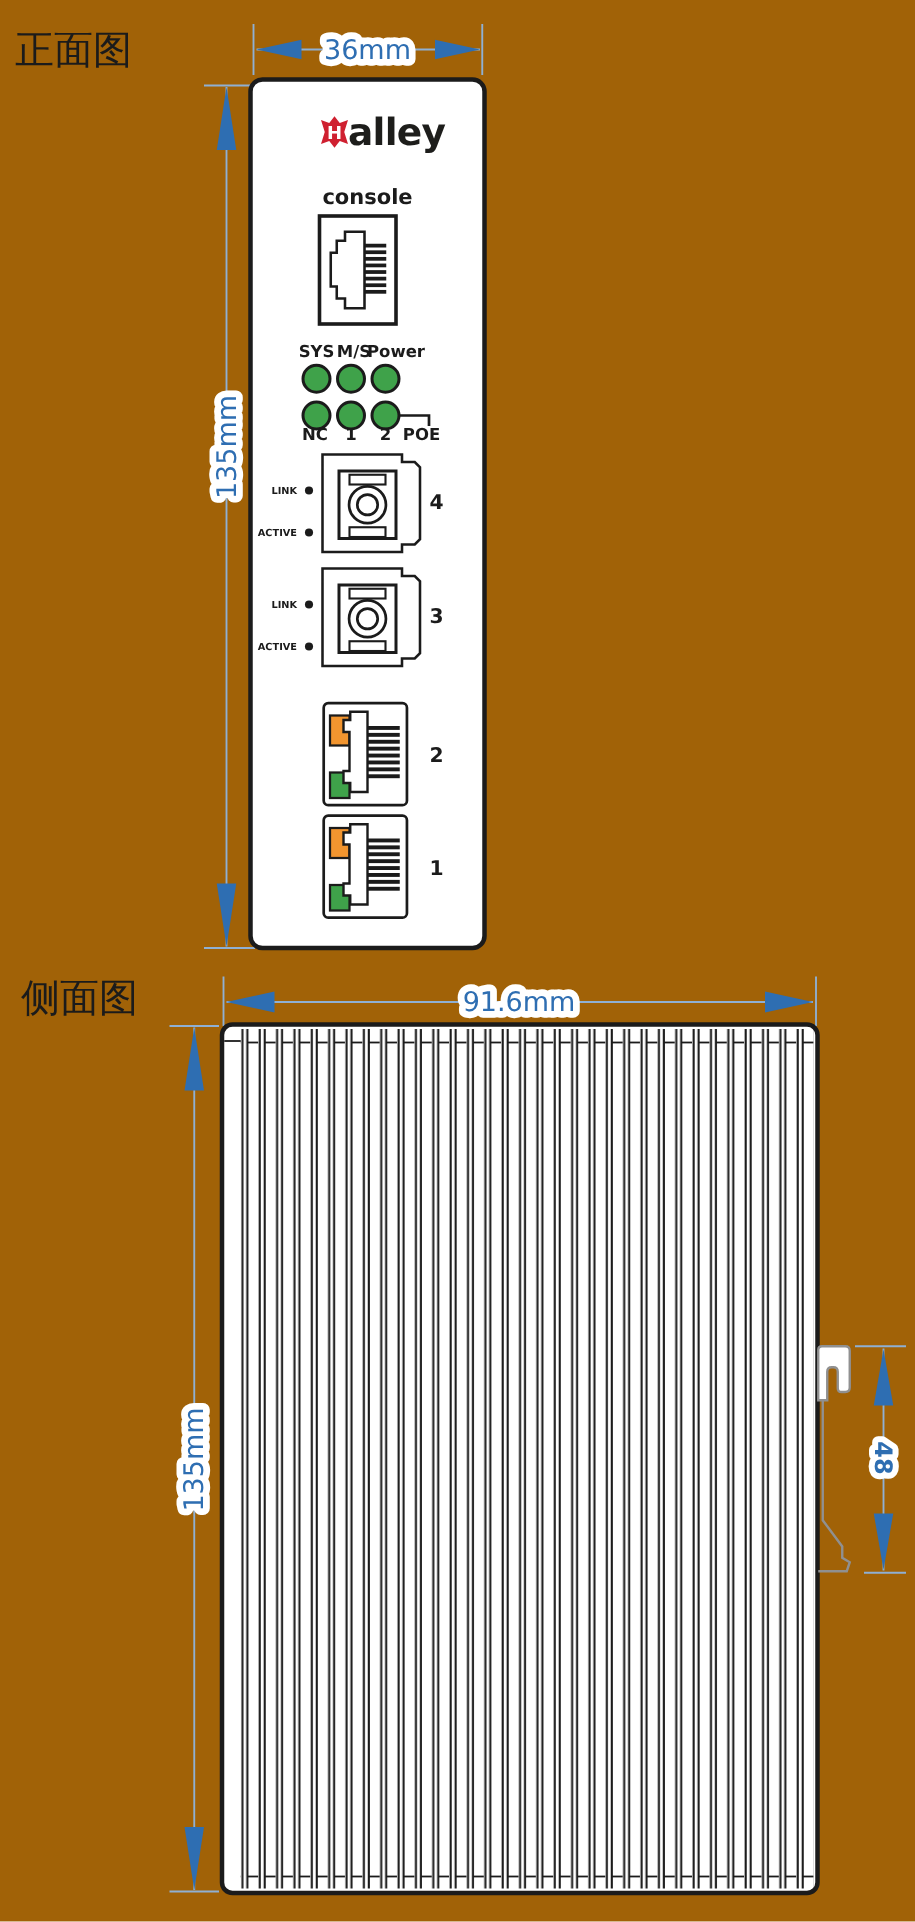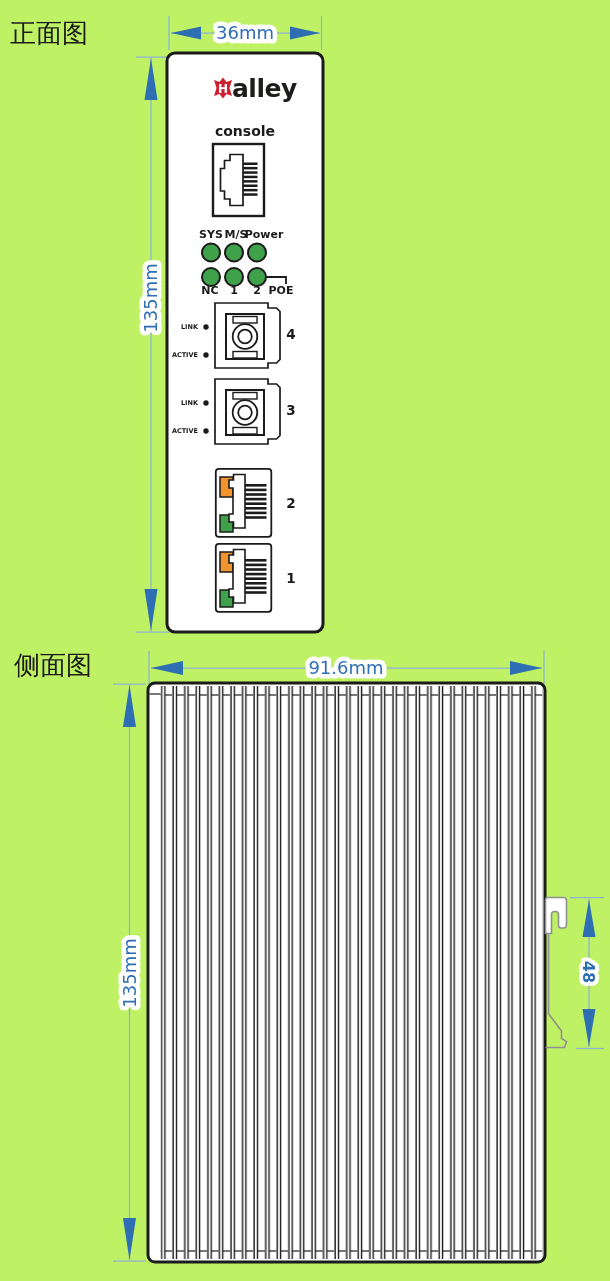--- a/index.html
+++ b/index.html
@@ -1,16 +1,16 @@
 <!DOCTYPE html>
 <html><head>
 <meta charset="utf-8">
 <style>
   html,body{margin:0;padding:0;background:#fff;}
-  #stage{position:relative;width:610px;height:1281px;background:#bef264;overflow:hidden;
+  #stage{position:relative;width:610px;height:1281px;background:#a16207;overflow:hidden;
          font-family:"DejaVu Sans",sans-serif;}
   svg{position:absolute;left:0;top:0;}
   
   text{font-family:"DejaVu Sans","Liberation Sans",sans-serif;}
   .cjk{font-size:26px;font-weight:500;fill:#1b1b1b;}
   .dim{font-size:18px;fill:#2e6eb2;paint-order:stroke;stroke:#ffffff;stroke-width:9px;stroke-linejoin:round;}
   .dim-sm{font-size:16px;font-weight:bold;fill:#2e6eb2;paint-order:stroke;stroke:#ffffff;stroke-width:8px;stroke-linejoin:round;}
   .logo-text{font-size:25px;font-weight:bold;fill:#1d1d1b;letter-spacing:-0.5px;}
   .mark-letter{font-size:12px;font-weight:bold;fill:#ffffff;}
   .console-label{font-size:14px;font-weight:bold;fill:#1b1b1b;}

